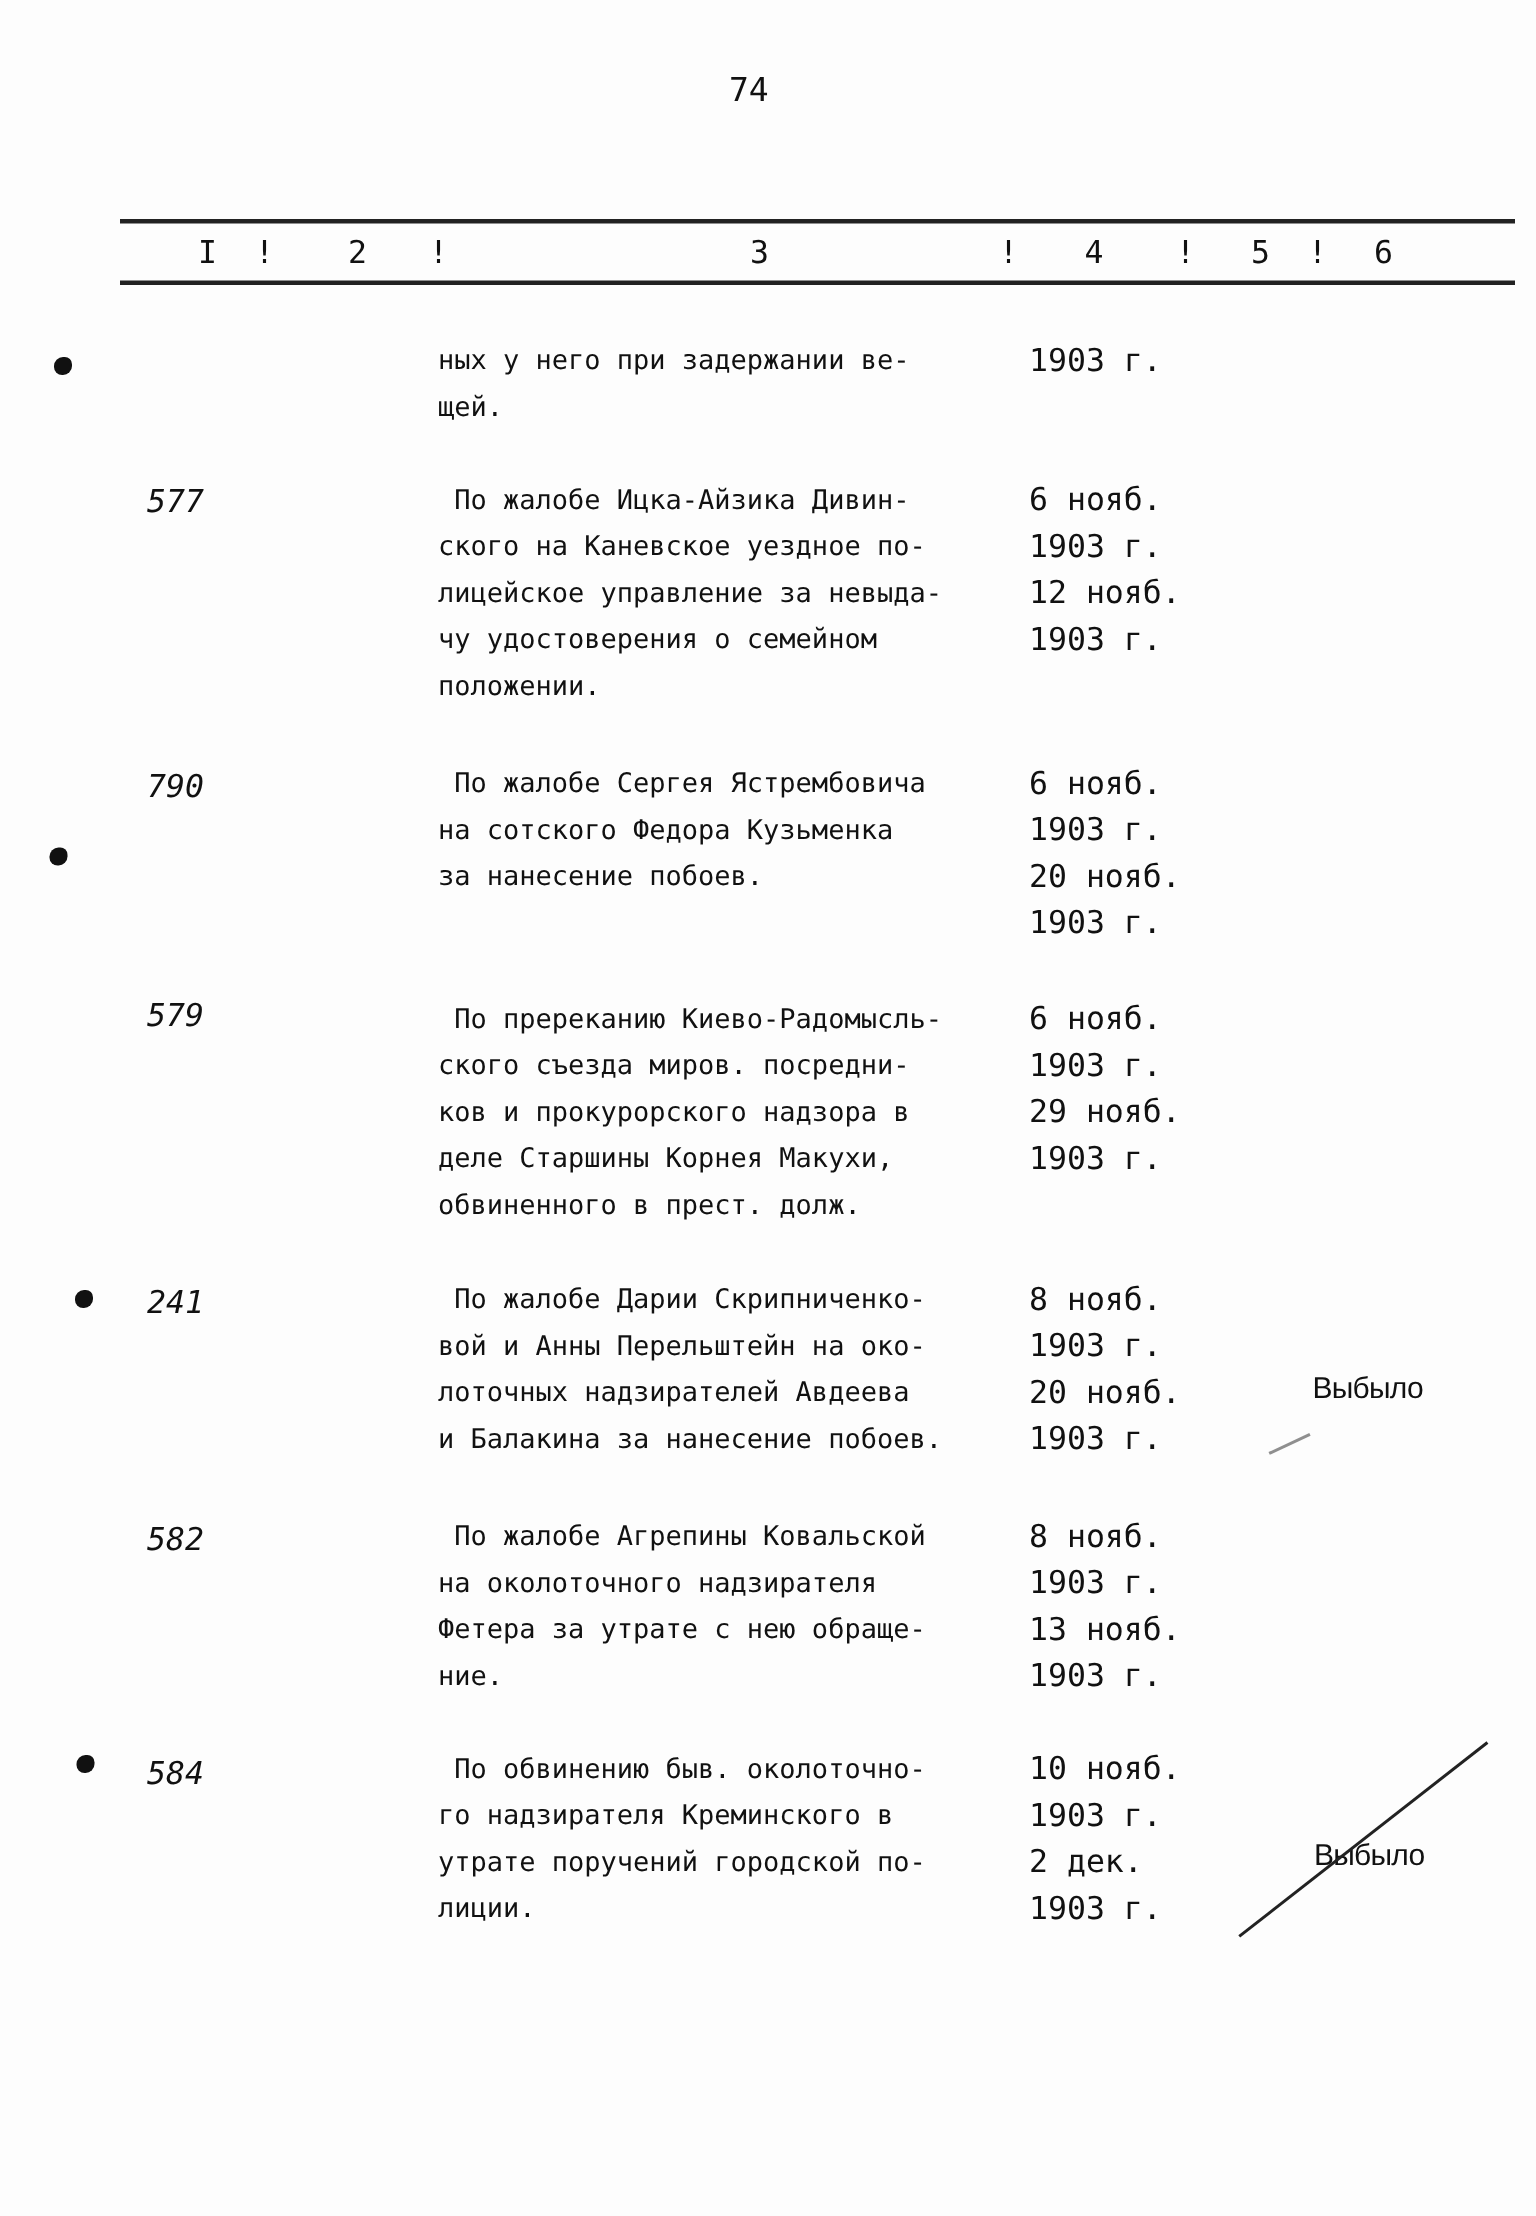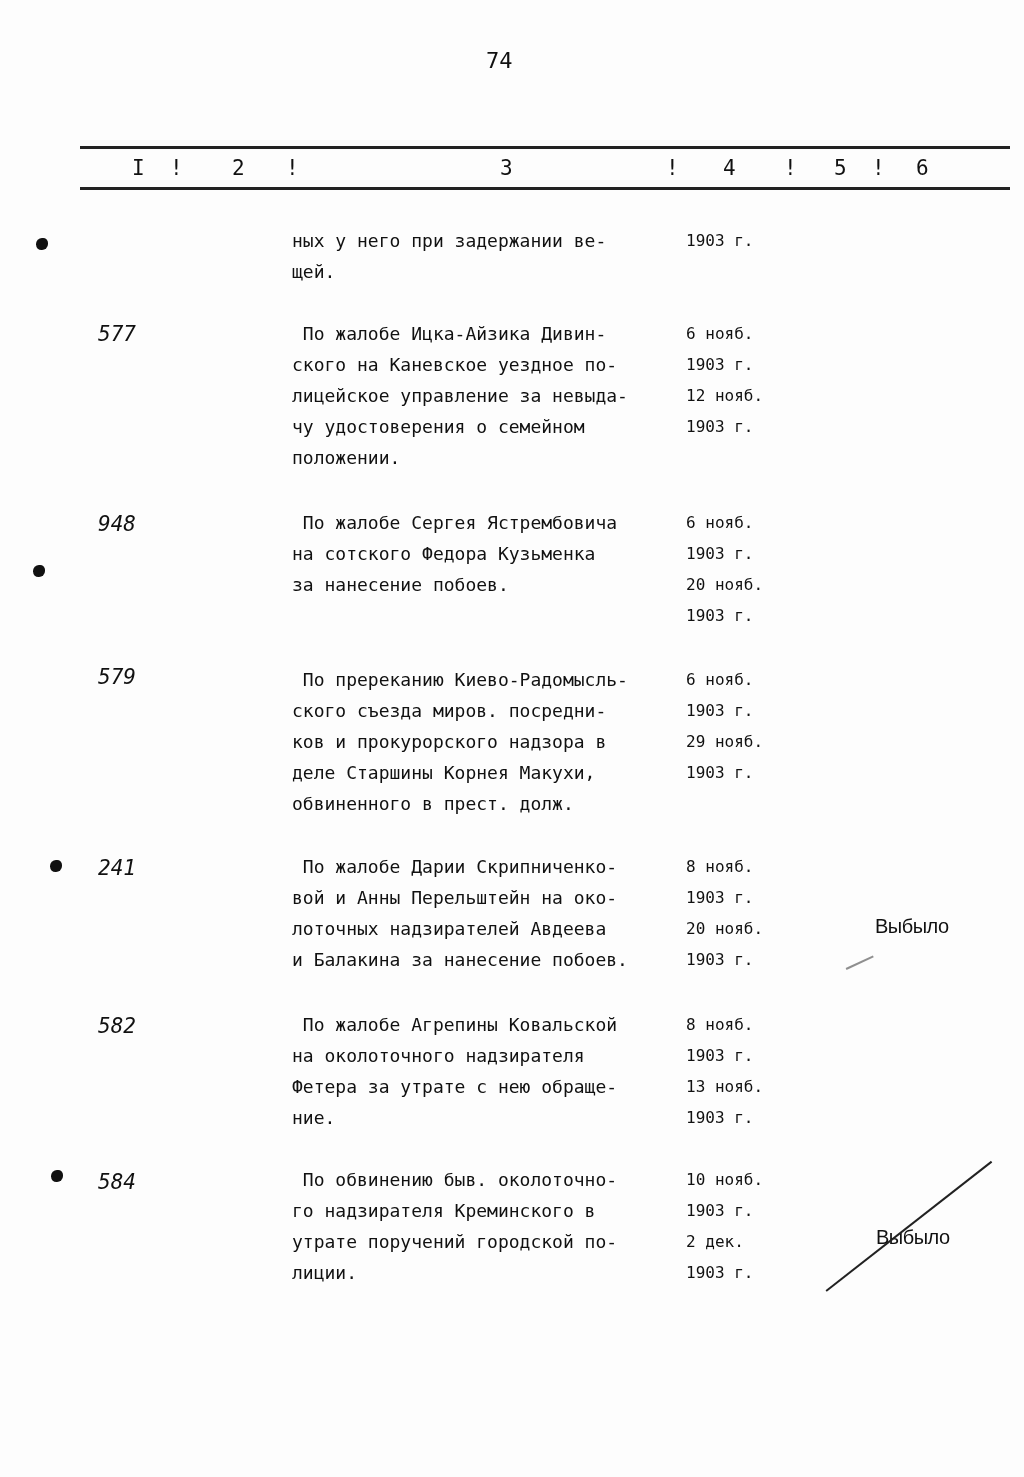--- a/index.html
+++ b/index.html
@@ -8,21 +8,21 @@
     font-family: "DejaVu Sans Mono", "Liberation Mono", monospace; color: #111;
   }
   .page-number { position: absolute; left: 466px; top: 48px; font-size: 22px; margin-left: 20px; }
   .rule { position: absolute; left: 80px; width: 930px; background: #222; }
   .rule.top { top: 146px; height: 3px; }
   .rule.bottom { top: 187px; height: 3px; }
   .header-row { position: absolute; top: 156px; left: 0; width: 1024px; height: 26px; font-size: 21px; }
   .header-row span { position: absolute; }
   .row-num { position: absolute; left: 98px; font-size: 21px; font-style: italic; }
   .desc { position: absolute; left: 292px; font-size: 18px; line-height: 31px; white-space: pre; }
-  .date { position: absolute; left: 686px; font-size: 16px; line-height: 31px; white-space: pre; }
+  .date { position: absolute; left: 686px; font-size: 21px; line-height: 31px; white-space: pre; }
   .note { position: absolute; font-size: 20px; font-family: "Liberation Sans Narrow", "Liberation Sans", sans-serif; letter-spacing: -0.5px; }
   .hole { position: absolute; width: 12px; height: 12px; background: #111; border-radius: 50% 40% 50% 45%; }
   .strike { position: absolute; height: 1.5px; background: #222; transform-origin: left center; }
 </style>
 </head>
 <body>
 
 <div class="page-number">74</div>
 
 <div class="rule top"></div>
@@ -59,21 +59,21 @@
 лицейское управление за невыда-
 чу удостоверения о семейном
 положении.</div>
   <div class="date" style="top:318px">6 нояб.
 1903 г.
 12 нояб.
 1903 г.</div>
 </div>
 
 <div>
-  <div class="row-num" style="top:512px">948</div>
+  <div class="row-num" style="top:512px">790</div>
   <div class="desc" style="top:507px"> По жалобе Сергея Ястрембовича
 на сотского Федора Кузьменка
 за нанесение побоев.</div>
   <div class="date" style="top:507px">6 нояб.
 1903 г.
 20 нояб.
 1903 г.</div>
 </div>
 
 <div>

